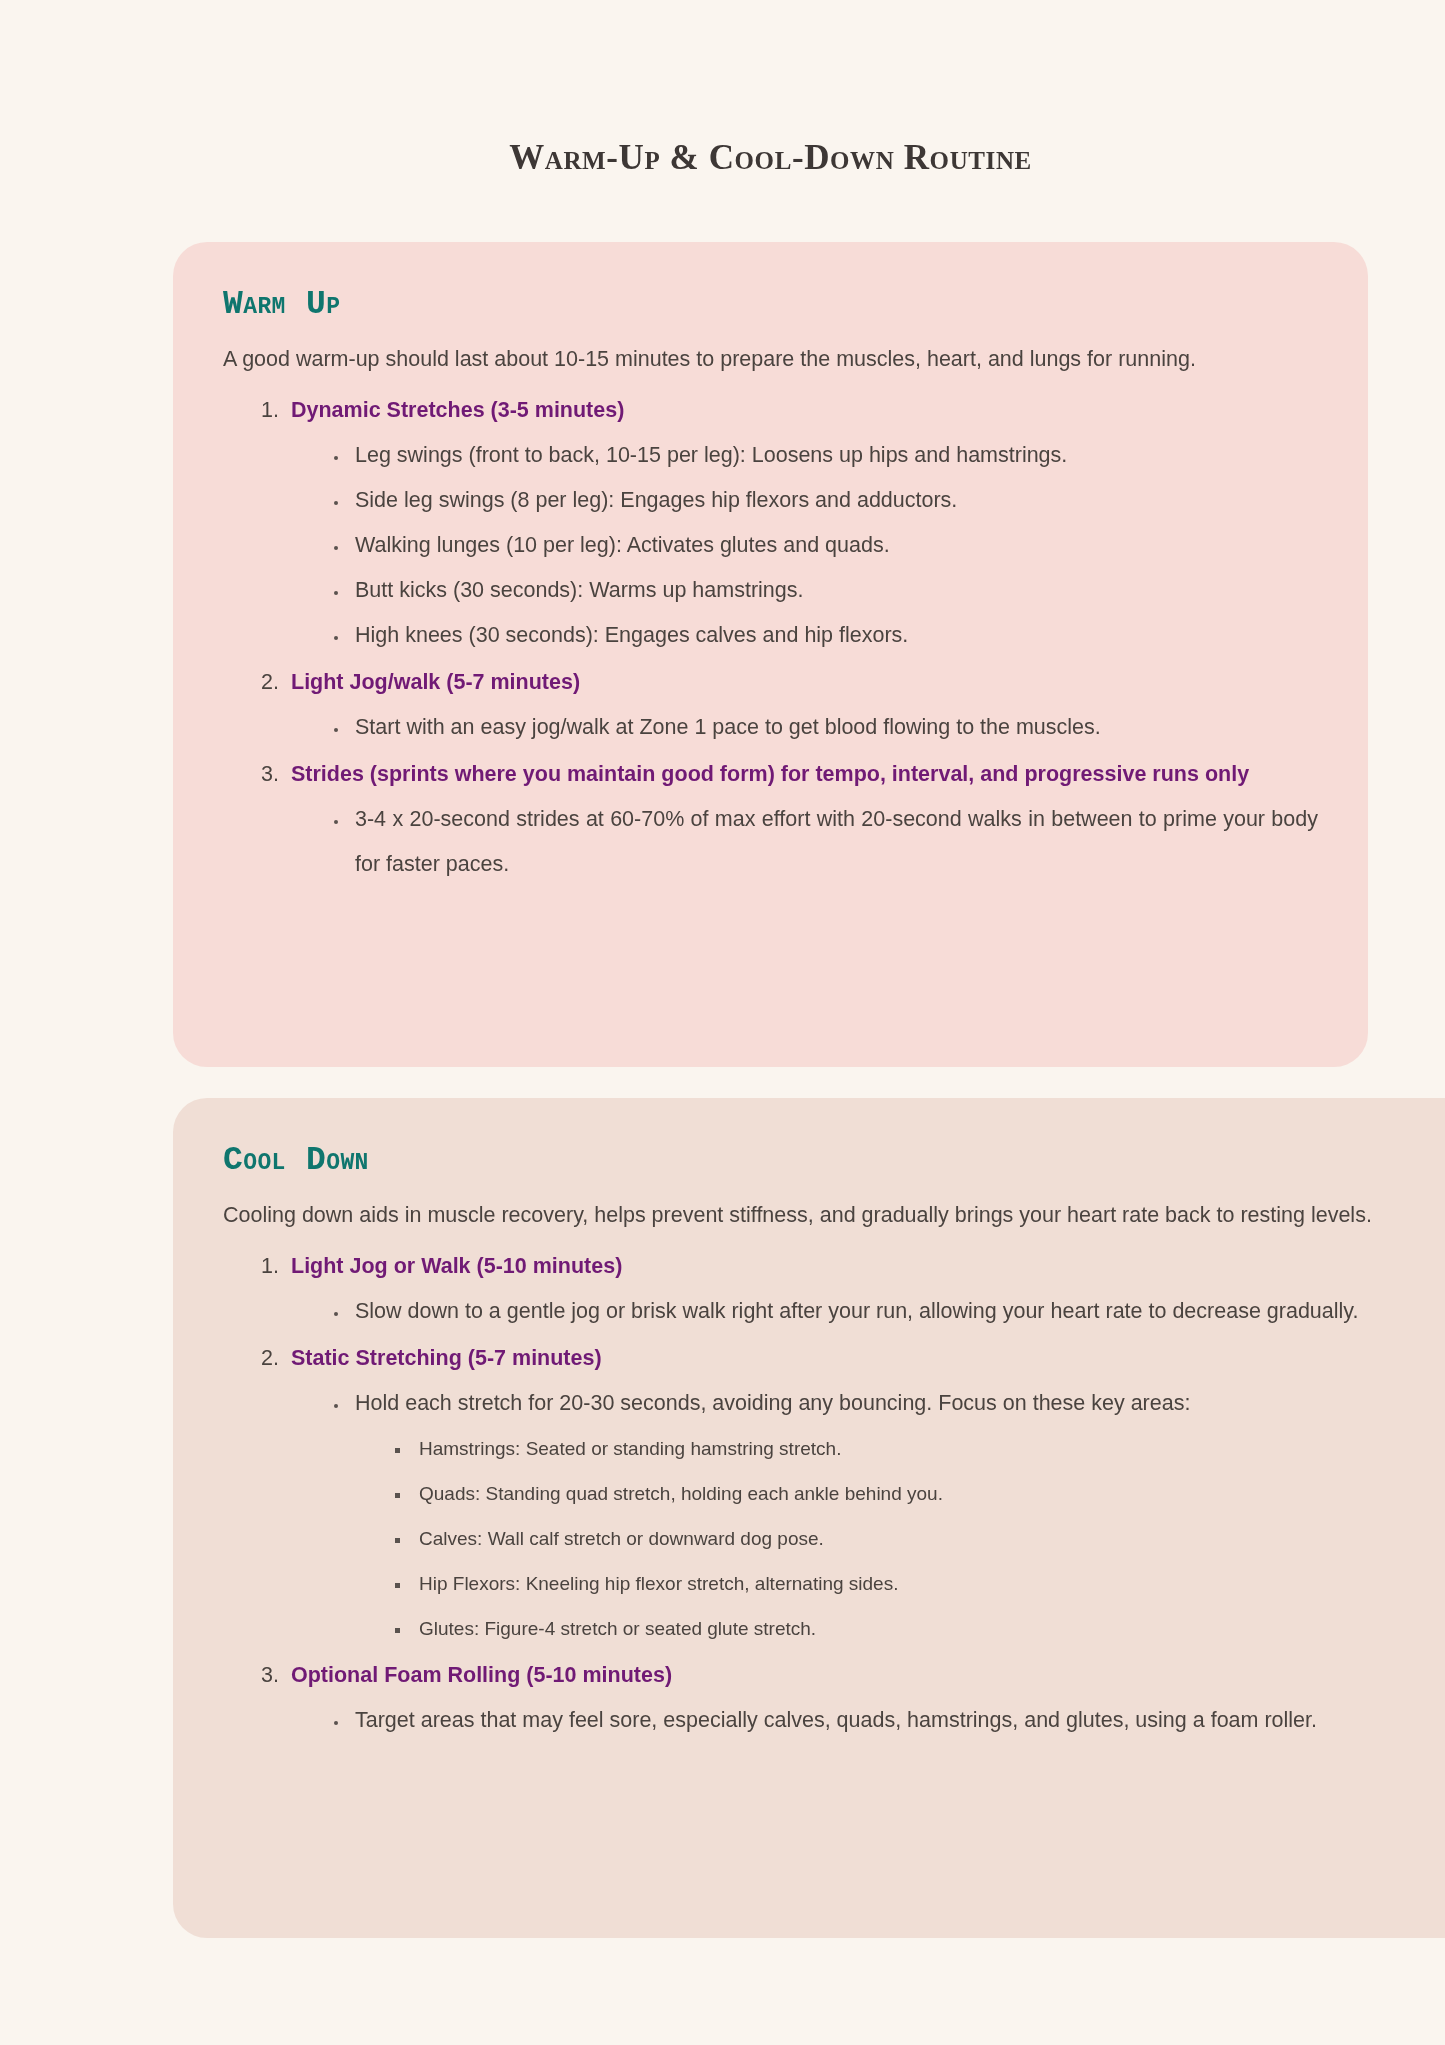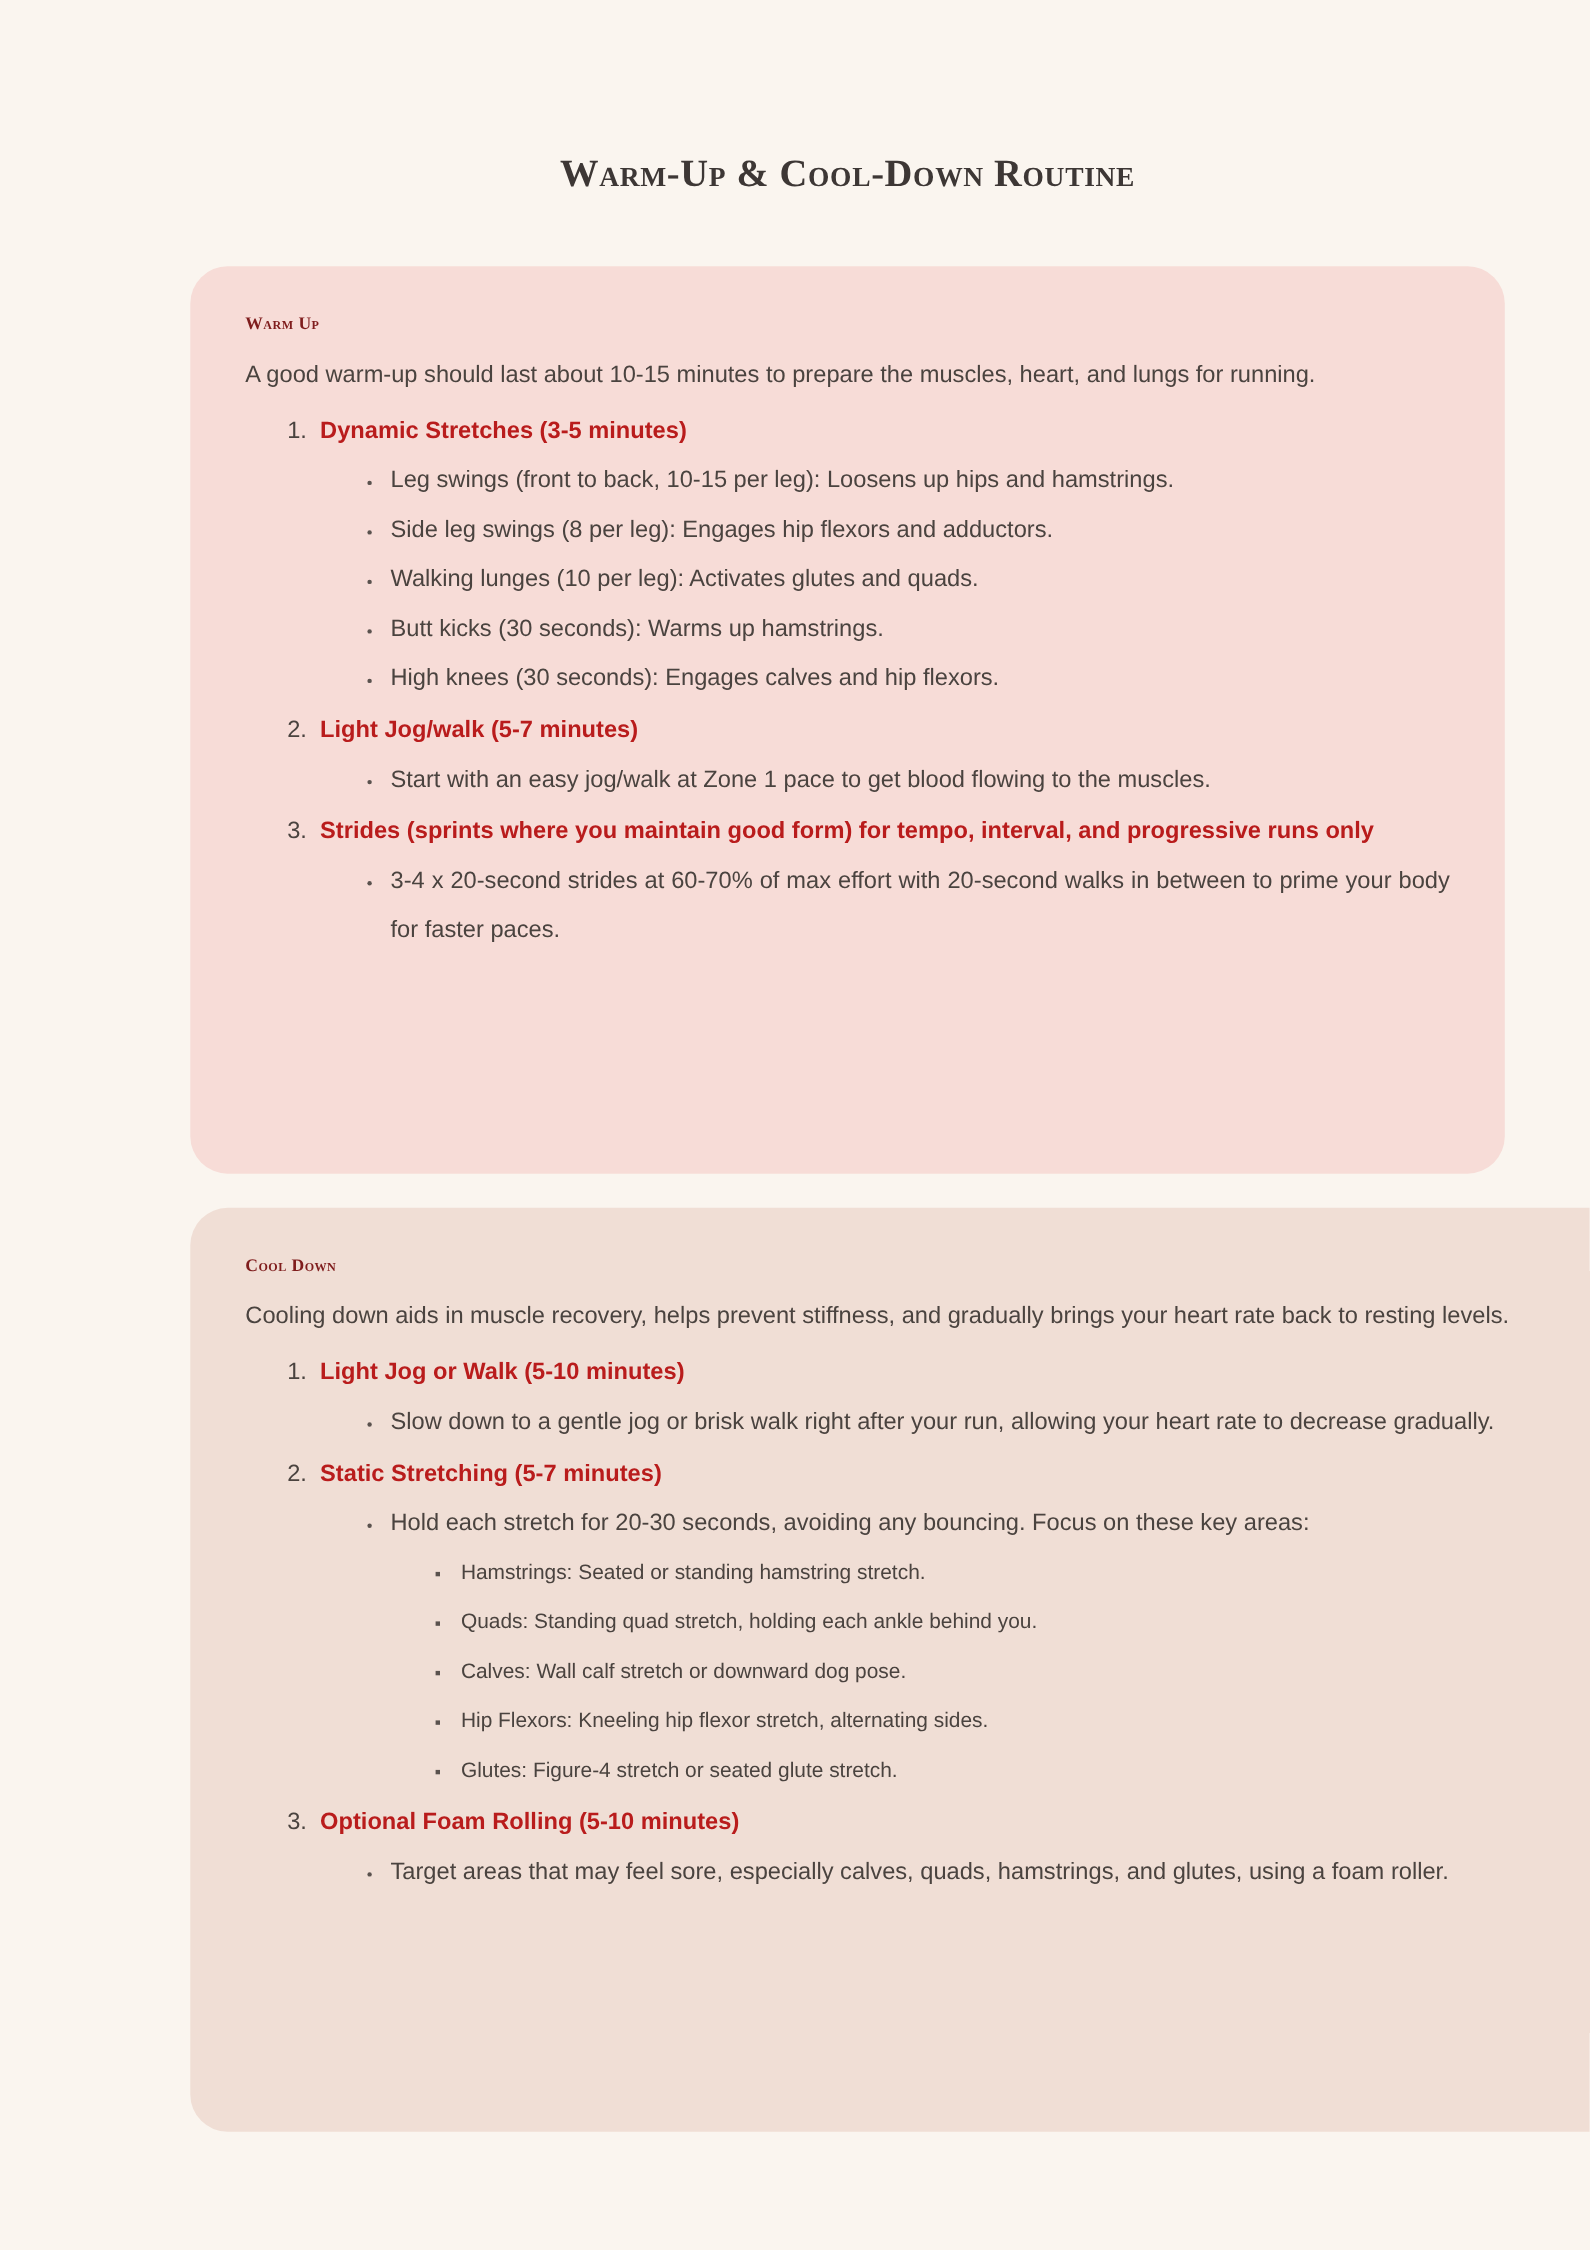--- a/index.html
+++ b/index.html
@@ -48,26 +48,26 @@
     min-height: 825px;
   }
   .panel-cooldown {
     background: #f0ded5;
     width: 1336px;
     min-height: 840px;
     margin-top: 31px;
   }
   .section-heading {
     margin: 0 0 14px 0;
-    font-family: Liberation Serif, serif;
+    font-family: Liberation Mono, monospace;
     font-variant: small-caps;
     font-weight: 700;
-    font-size: 16px;
+    font-size: 33px;
     letter-spacing: 0.4px;
-    color: #7f1d1d;
+    color: #0f766e;
   }
   .intro {
     margin: 0;
     font-size: 21.5px;
     line-height: 45px;
     text-align: justify;
     color: #4a433f;
   }
   ol.steps {
     margin: 6px 0 0 0;
@@ -79,21 +79,21 @@
   ol.steps > li {
     margin-top: 2px;
     padding-left: 6px;
   }
   ol.steps > li::marker {
     font-weight: 400;
     color: #4a433f;
   }
   .step-label {
     font-weight: 700;
-    color: #b91c1c;
+    color: #701a75;
   }
   ul.sub {
     margin: 0;
     padding-left: 58px;
     list-style-type: disc;
     font-size: 21.5px;
     line-height: 45px;
   }
   ul.sub > li {
     padding-left: 6px;

